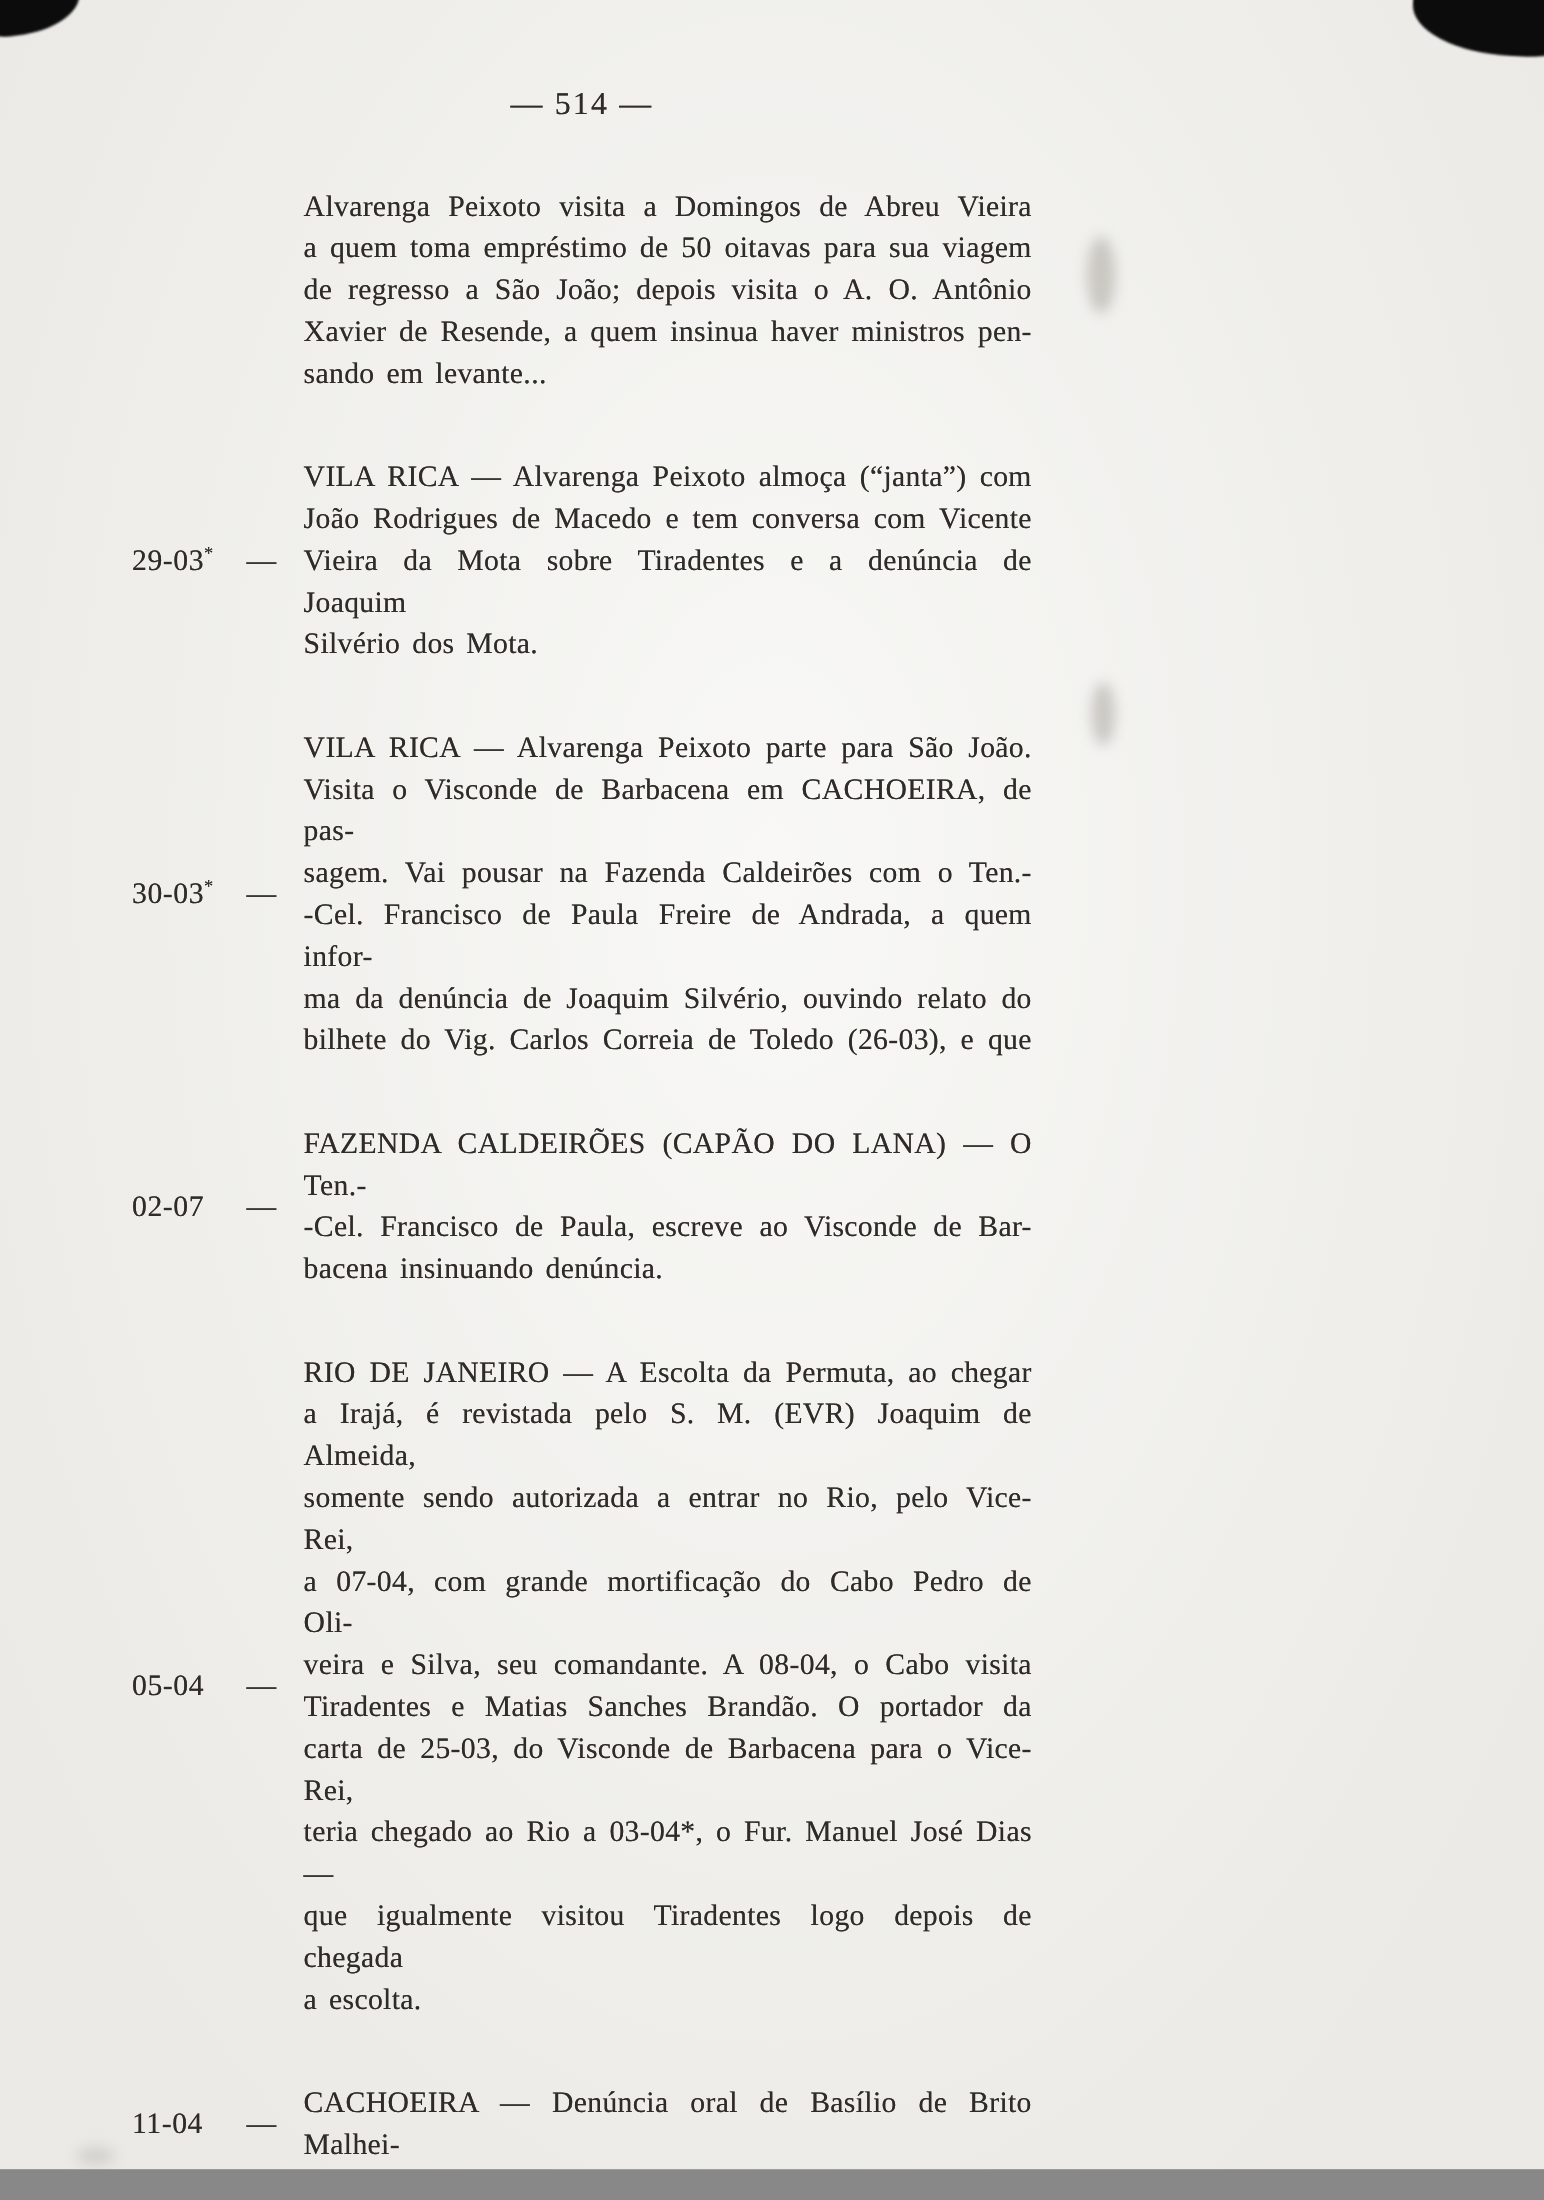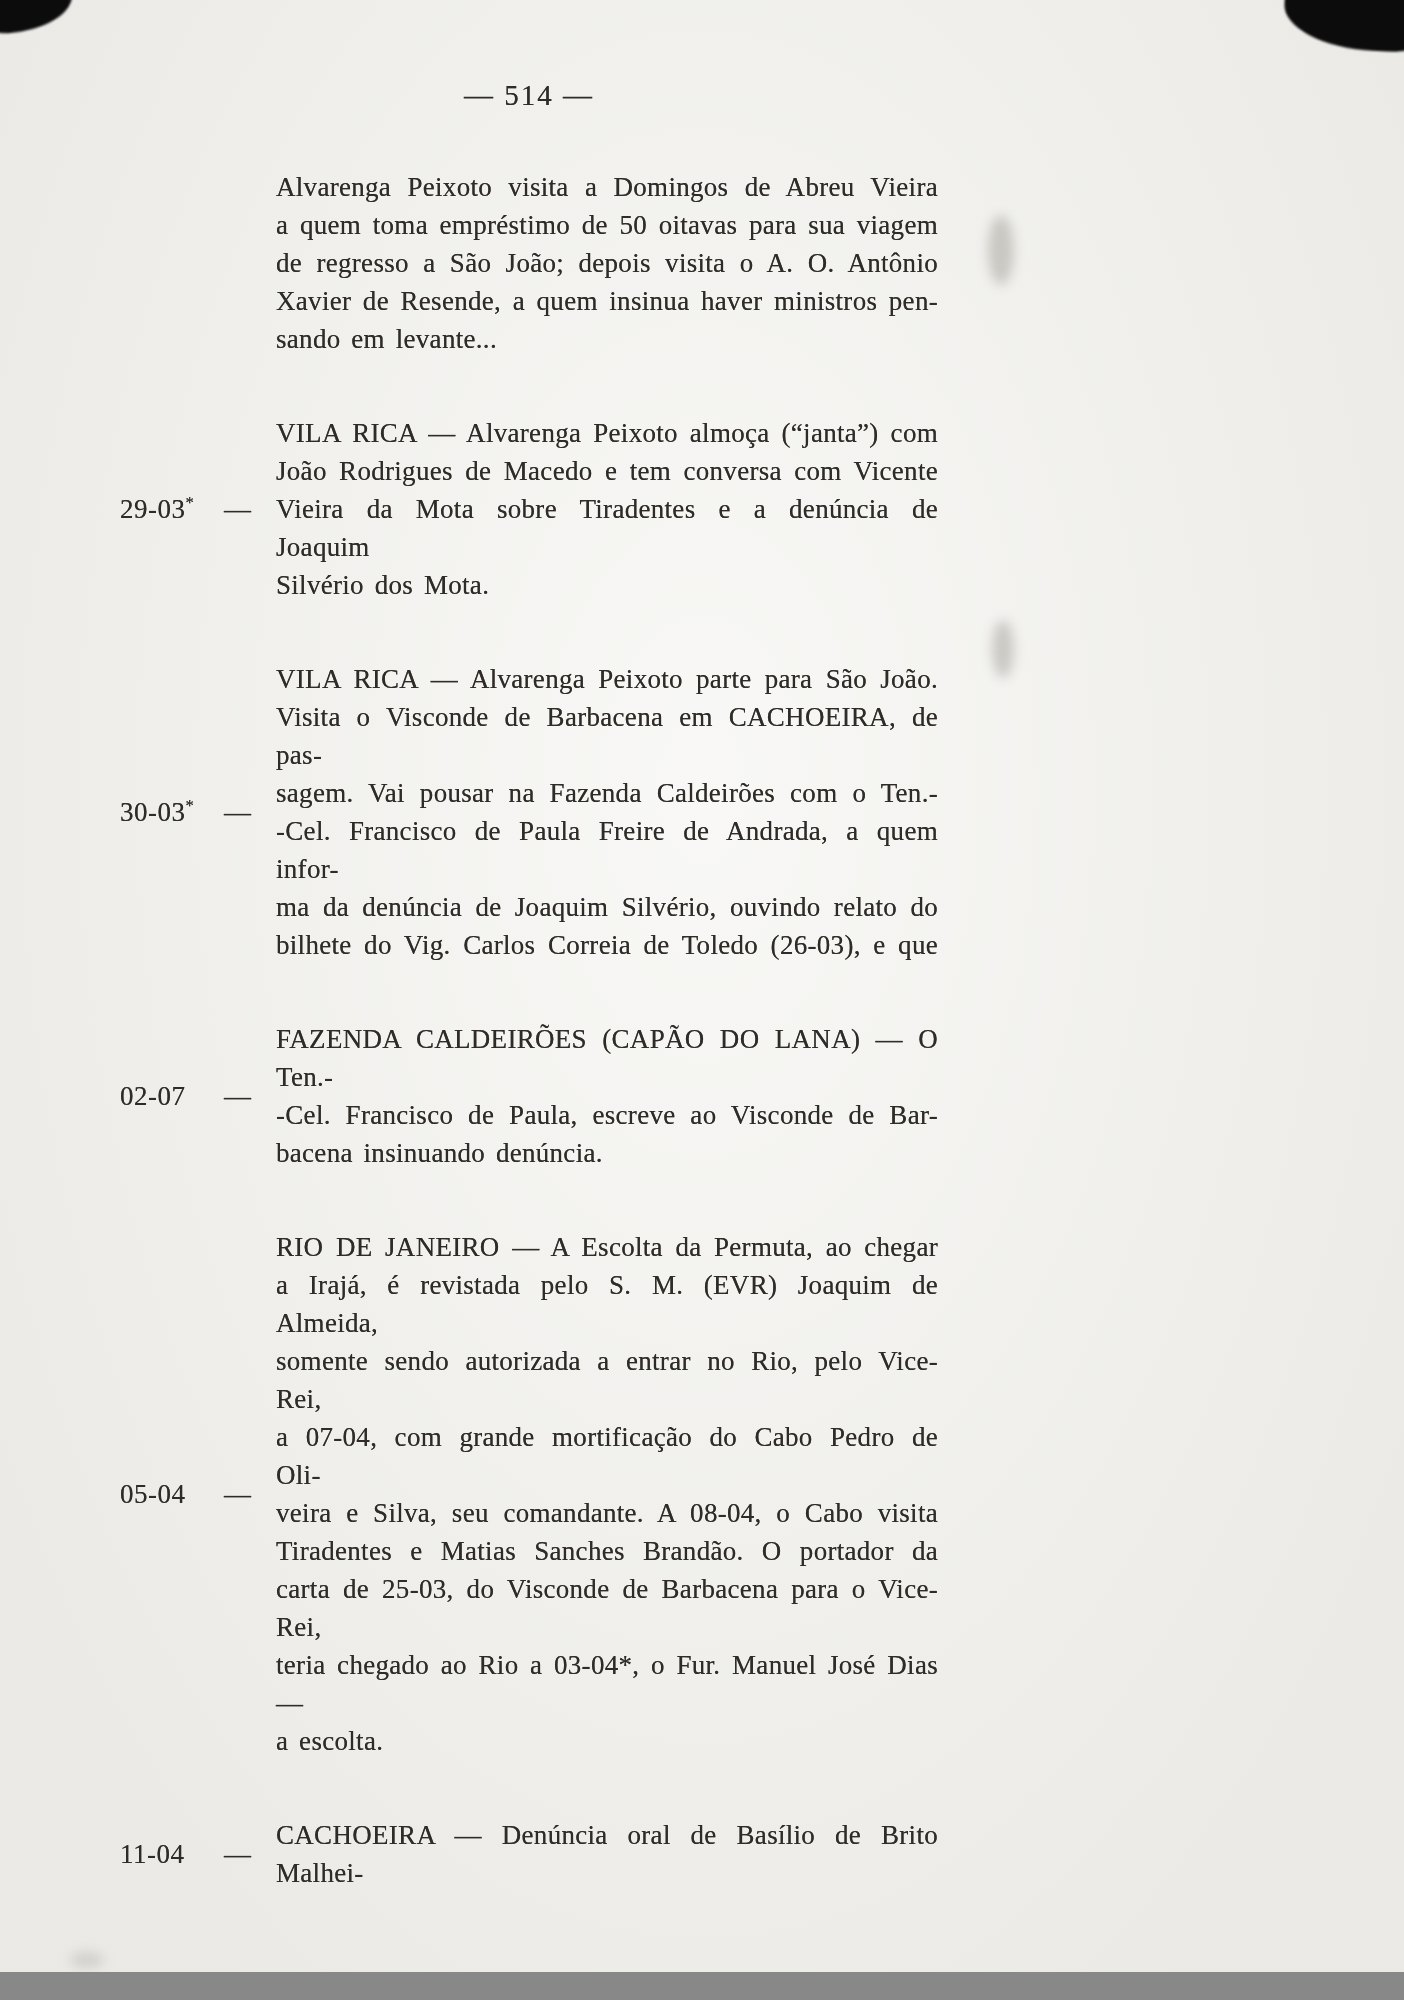--- a/index.html
+++ b/index.html
@@ -148,20 +148,21 @@
     <div class="dash-cell">—</div>
     <div class="lines">
             <div class="line">RIO DE JANEIRO — A Escolta da Permuta, ao chegar</div>
             <div class="line">a Irajá, é revistada pelo S. M. (EVR) Joaquim de Almeida,</div>
             <div class="line">somente sendo autorizada a entrar no Rio, pelo Vice-Rei,</div>
             <div class="line">a 07-04, com grande mortificação do Cabo Pedro de Oli-</div>
             <div class="line">veira e Silva, seu comandante. A 08-04, o Cabo visita</div>
             <div class="line">Tiradentes e Matias Sanches Brandão. O portador da</div>
             <div class="line">carta de 25-03, do Visconde de Barbacena para o Vice-Rei,</div>
             <div class="line">teria chegado ao Rio a 03-04*, o Fur. Manuel José Dias —</div>
+            <div class="line">que igualmente visitou Tiradentes logo depois de chegada</div>
             <div class="line last">a escolta.</div>
           </div>
   </div>
 
   <div class="entry">
     <div class="date-cell"><span class="date-main">11-04</span><sup class="date-mark"></sup></div>
     <div class="dash-cell">—</div>
     <div class="lines">
             <div class="line">CACHOEIRA — Denúncia oral de Basílio de Brito Malhei-</div>
           </div>

